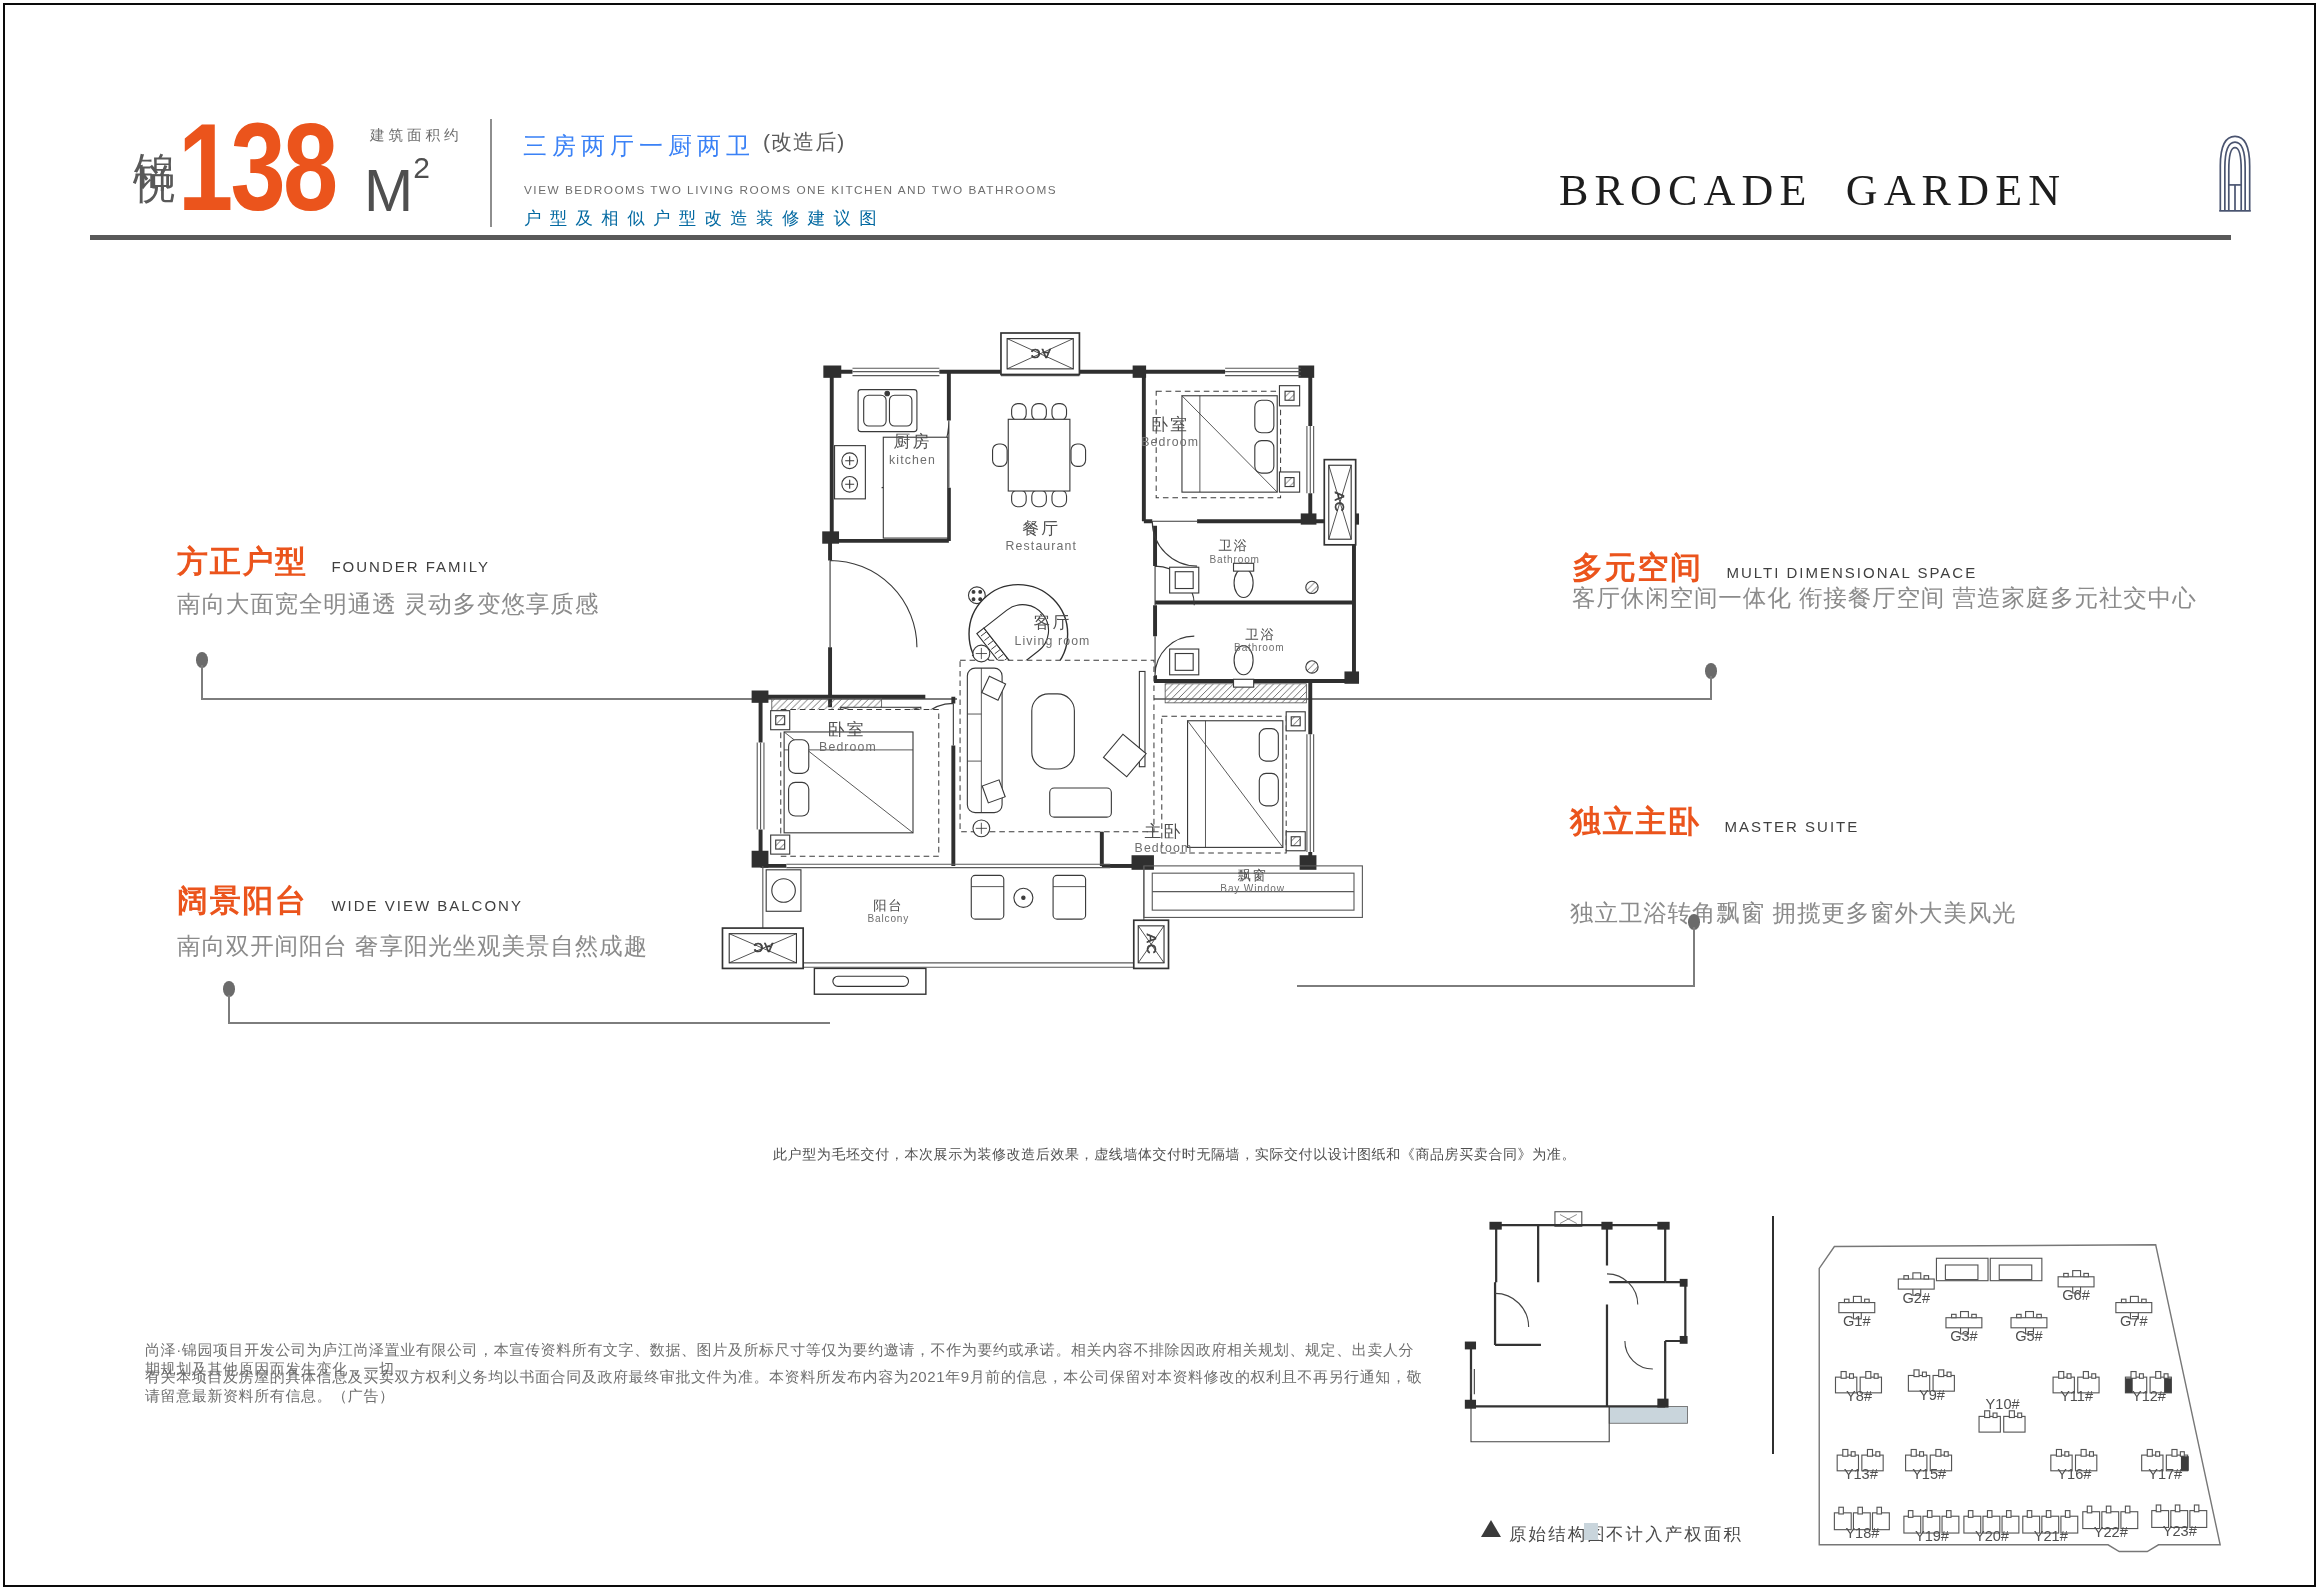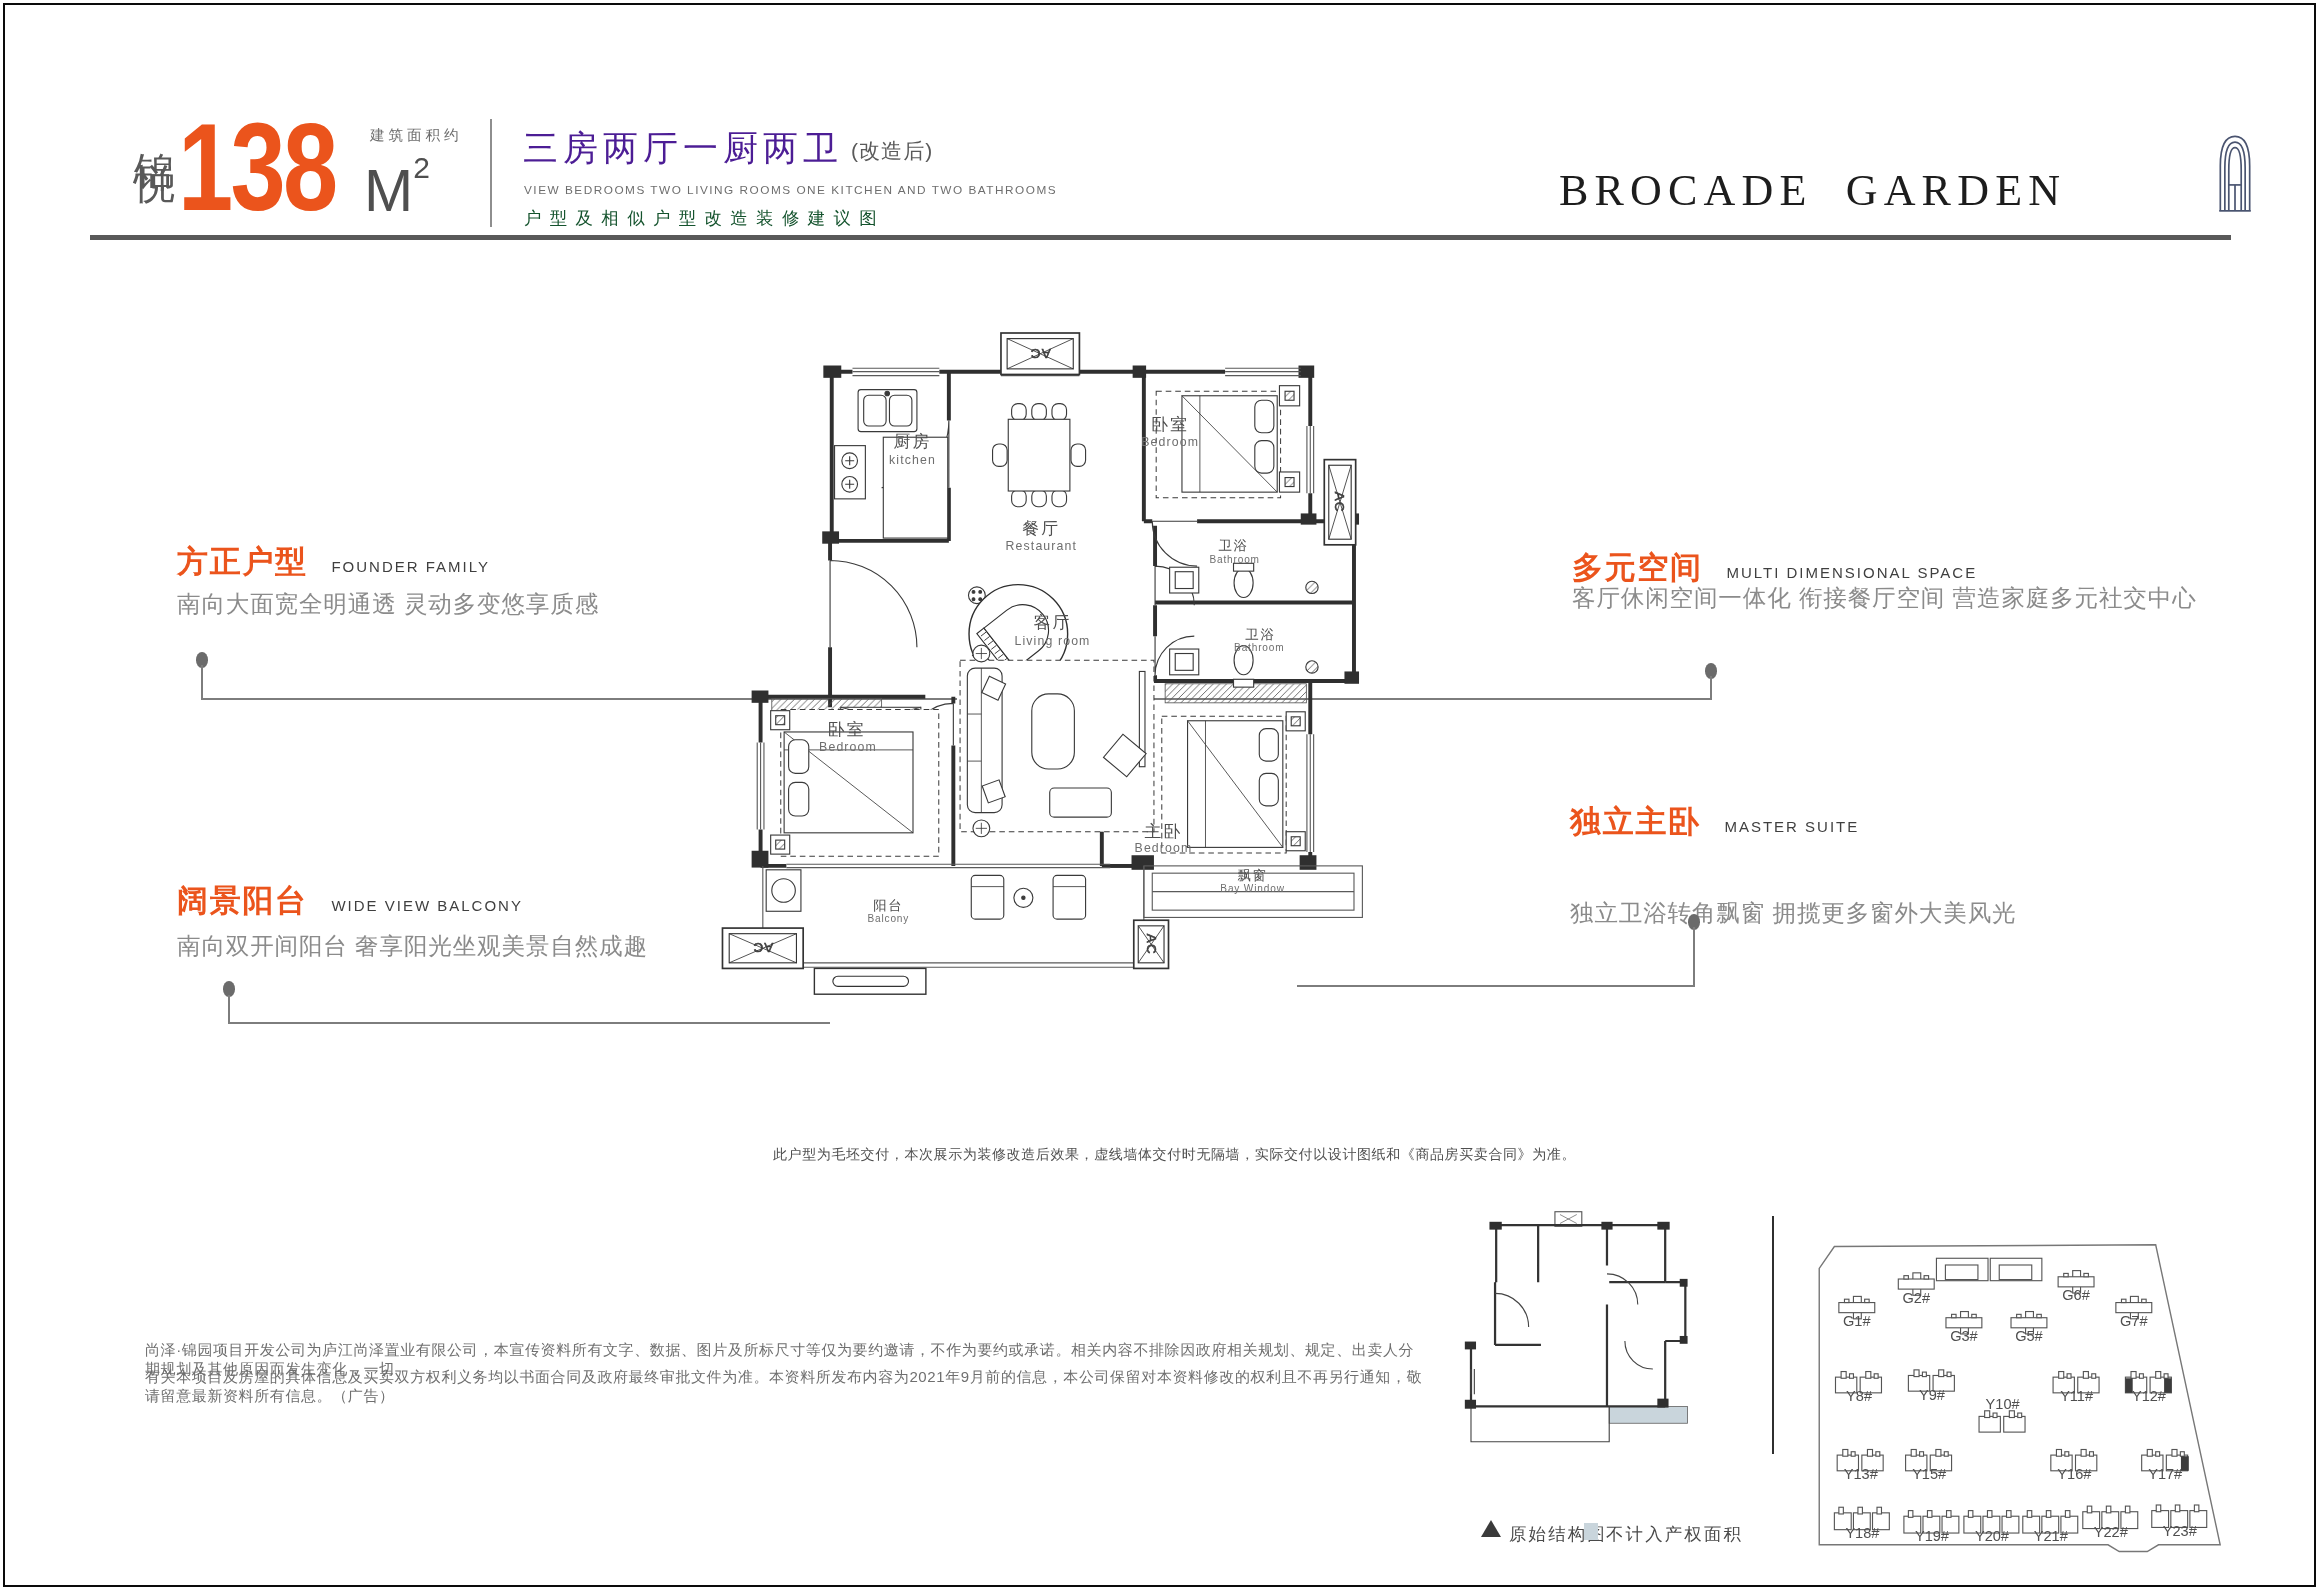--- a/index.html
+++ b/index.html
@@ -10,24 +10,24 @@
   .abs { position:absolute; }
 
   
   .brand-vert { left:128px; top:120px; font-size:41px; color:#595959; writing-mode:vertical-rl; text-orientation:upright; letter-spacing:11.2px; font-weight:500; }
   .area-num { left:178px; top:105px; font-size:124px; font-weight:bold; color:var(--accent); line-height:1; transform:scaleX(.8); transform-origin:left top; letter-spacing:-3.4px; }
   .area-note { left:370px; top:126px; font-size:14.6px; letter-spacing:3.9px; color:#6d6d6d; }
   .area-unit { left:364px; top:153px; font-size:59px; color:#4f4f4f; line-height:1; font-weight:500; }
   .area-unit sup { font-size:30px; vertical-align:33px; font-weight:400; }
   .hdr-divider { left:490px; top:119px; width:1.7px; height:108px; background:#8e8e8e; }
   .layout-row { left:523px; top:128px; display:flex; align-items:flex-end; }
-  .layout-cn { font-size:35px; color:#4c1d95; letter-spacing:5px; line-height:1.15; }
+  .layout-cn { font-size:24px; color:#3b82f6; letter-spacing:5px; line-height:1.15; }
   .layout-suffix { font-size:21px; color:#5a5a5a; margin-left:7.9px; padding-bottom:3.4px; letter-spacing:1.1px; }
   .layout-en { left:524px; top:183px; font-size:11.8px; color:#6e6e6e; letter-spacing:1.5px; font-weight:500; }
-  .layout-sub { left:524px; top:206px; font-size:17.4px; color:#14532d; letter-spacing:8.4px; }
+  .layout-sub { left:524px; top:206px; font-size:17.4px; color:#0369a1; letter-spacing:8.4px; }
   .hrule { left:90px; top:235px; width:2141px; height:4.5px; background:#595959; }
   .logo { left:1559px; top:165px; font-family:"Liberation Serif", serif; font-size:44px; color:#1d1d1d; letter-spacing:6.2px; display:flex; gap:33px; }
 
   
   .callout-title { display:flex; align-items:flex-end; }
   .callout-title .cn { font-size:31px; font-weight:bold; color:var(--accent); letter-spacing:1.7px; line-height:1; }
   .callout-title .en { font-size:15px; color:#3f3f3f; letter-spacing:2px; margin-left:23.6px; padding-bottom:2.2px; font-weight:500; }
   .callout-body { font-size:23.6px; color:#8b8b8b; letter-spacing:0.8px; }
   .lead { background:#7d7d7d; }
   .dot { width:11.8px; height:15.7px; border-radius:50%; background:#6b6b6b; }

